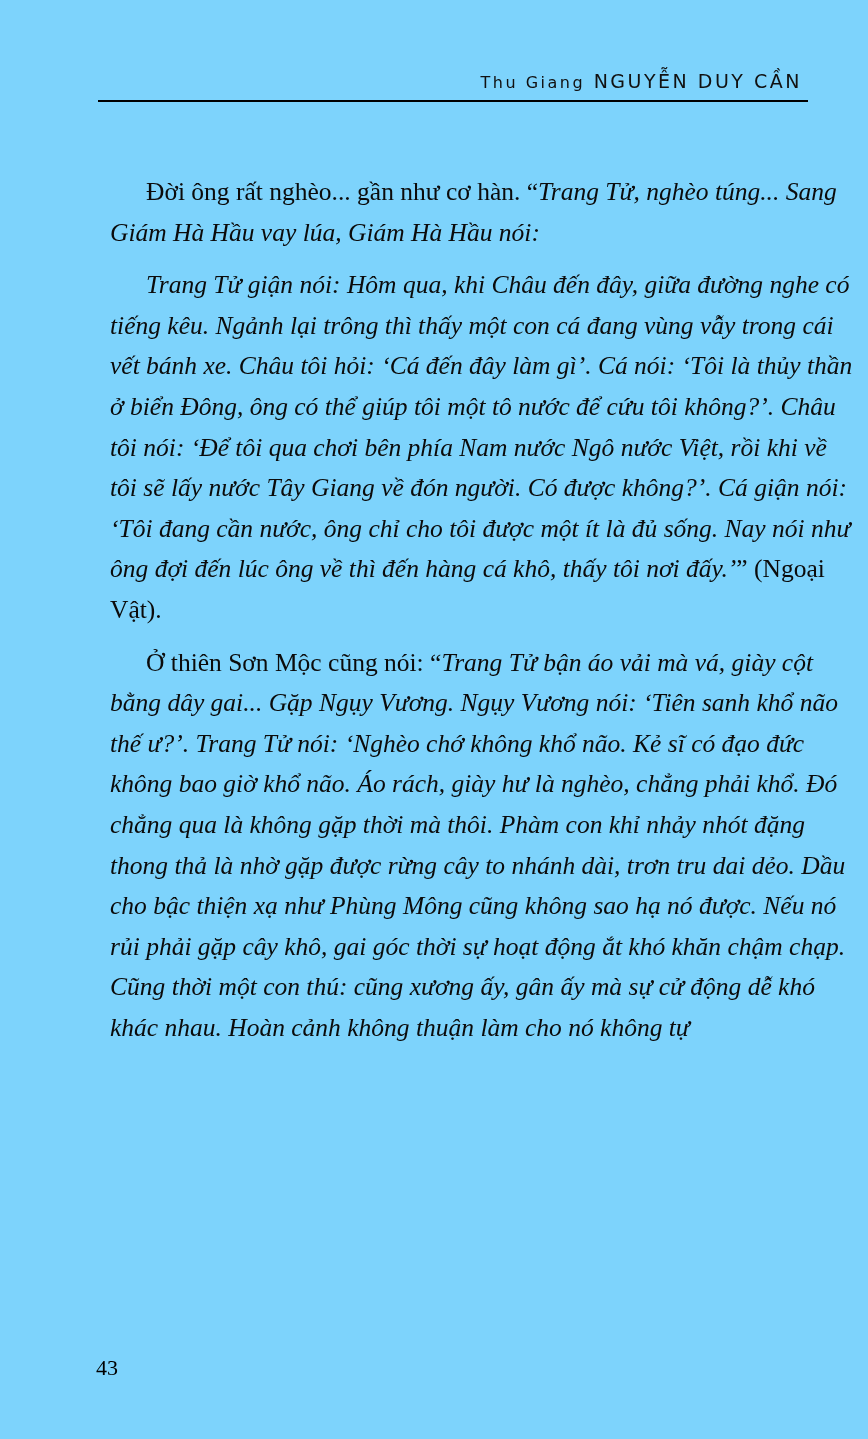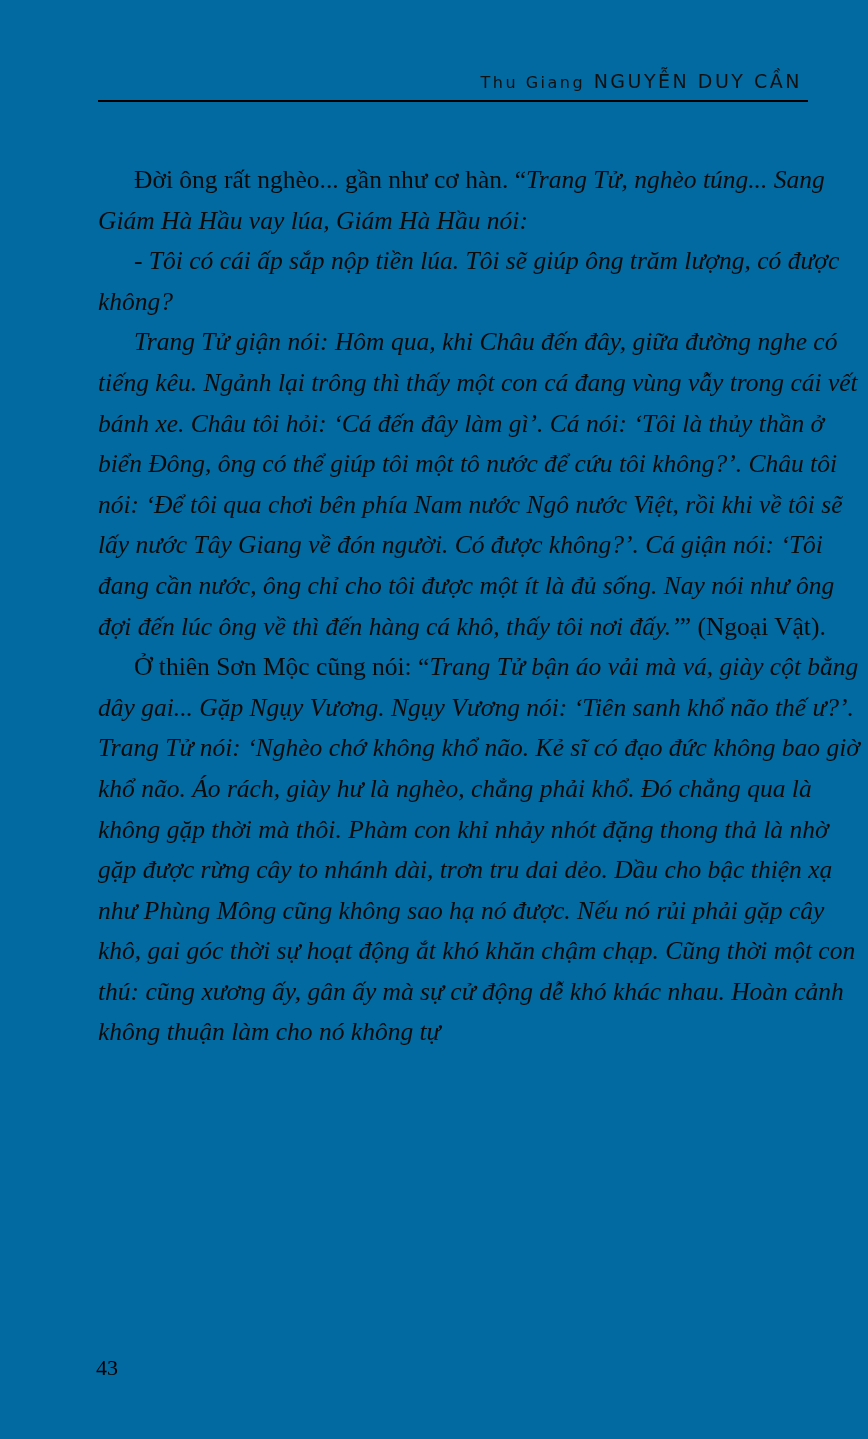--- a/index.html
+++ b/index.html
@@ -11,21 +11,21 @@
     width: 868px;
     height: 1439px;
     position: relative;
     font-family: "Liberation Serif", serif;
     color: #000000;
     overflow: hidden;
   }
   .page {
     position: absolute;
     inset: 0;
-    background: #0369a1;
+    background: #7dd3fc;
     text-decoration: underline;
   }
   .running-head {
     position: absolute;
     top: 70px;
     right: 66px;
     font-family: "DejaVu Sans", sans-serif;
     font-size: 19px;
     letter-spacing: 2.5px;
     color: #111;
@@ -48,21 +48,21 @@
     top: 160px;
     left: 98px;
     width: 770px;
     font-family: "Liberation Serif", serif;
     font-size: 25.5px;
     line-height: 40.6px;
     text-align: left;
     color: #0b0b0b;
   }
   .body-text p {
-    margin: 0;
+    margin: 12px;
     text-indent: 36px;
   }
   .body-text p.dash {
     text-indent: 36px;
   }
   .body-text i,
   .body-text .it {
     font-style: italic;
   }
   .folio {
@@ -81,20 +81,19 @@
 
   <div class="running-head">
     <span class="small-caps">Thu Giang</span>
     <span>NGUYỄN DUY CẦN</span>
   </div>
 
   <div class="head-rule"></div>
 
   <div class="body-text">
     <p><span>Đời ông rất nghèo... gần như cơ hàn. “</span><span class="it">Trang Tử, nghèo túng... Sang Giám Hà Hầu vay lúa, Giám Hà Hầu nói:</span></p>
-    <p class="dash"><span class="it">- Tôi có cái ấp sắp nộp tiền lúa. Tôi sẽ giúp ông trăm lượng, có được không?</span></p>
     <p><span class="it">Trang Tử giận nói: Hôm qua, khi Châu đến đây, giữa đường nghe có tiếng kêu. Ngảnh lại trông thì thấy một con cá đang vùng vẫy trong cái vết bánh xe. Châu tôi hỏi: ‘Cá đến đây làm gì’. Cá nói: ‘Tôi là thủy thần ở biển Đông, ông có thể giúp tôi một tô nước để cứu tôi không?’. Châu tôi nói: ‘Để tôi qua chơi bên phía Nam nước Ngô nước Việt, rồi khi về tôi sẽ lấy nước Tây Giang về đón người. Có được không?’. Cá giận nói: ‘Tôi đang cần nước, ông chỉ cho tôi được một ít là đủ sống. Nay nói như ông đợi đến lúc ông về thì đến hàng cá khô, thấy tôi nơi đấy.’</span><span>” (Ngoại Vật).</span></p>
     <p><span>Ở thiên Sơn Mộc cũng nói: “</span><span class="it">Trang Tử bận áo vải mà vá, giày cột bằng dây gai... Gặp Ngụy Vương. Ngụy Vương nói: ‘Tiên sanh khổ não thế ư?’. Trang Tử nói: ‘Nghèo chớ không khổ não. Kẻ sĩ có đạo đức không bao giờ khổ não. Áo rách, giày hư là nghèo, chẳng phải khổ. Đó chẳng qua là không gặp thời mà thôi. Phàm con khỉ nhảy nhót đặng thong thả là nhờ gặp được rừng cây to nhánh dài, trơn tru dai dẻo. Dầu cho bậc thiện xạ như Phùng Mông cũng không sao hạ nó được. Nếu nó rủi phải gặp cây khô, gai góc thời sự hoạt động ắt khó khăn chậm chạp. Cũng thời một con thú: cũng xương ấy, gân ấy mà sự cử động dễ khó khác nhau. Hoàn cảnh không thuận làm cho nó không tự</span></p>
   </div>
 
   <div class="folio">43</div>
 
 </div>
 
 </body></html>

